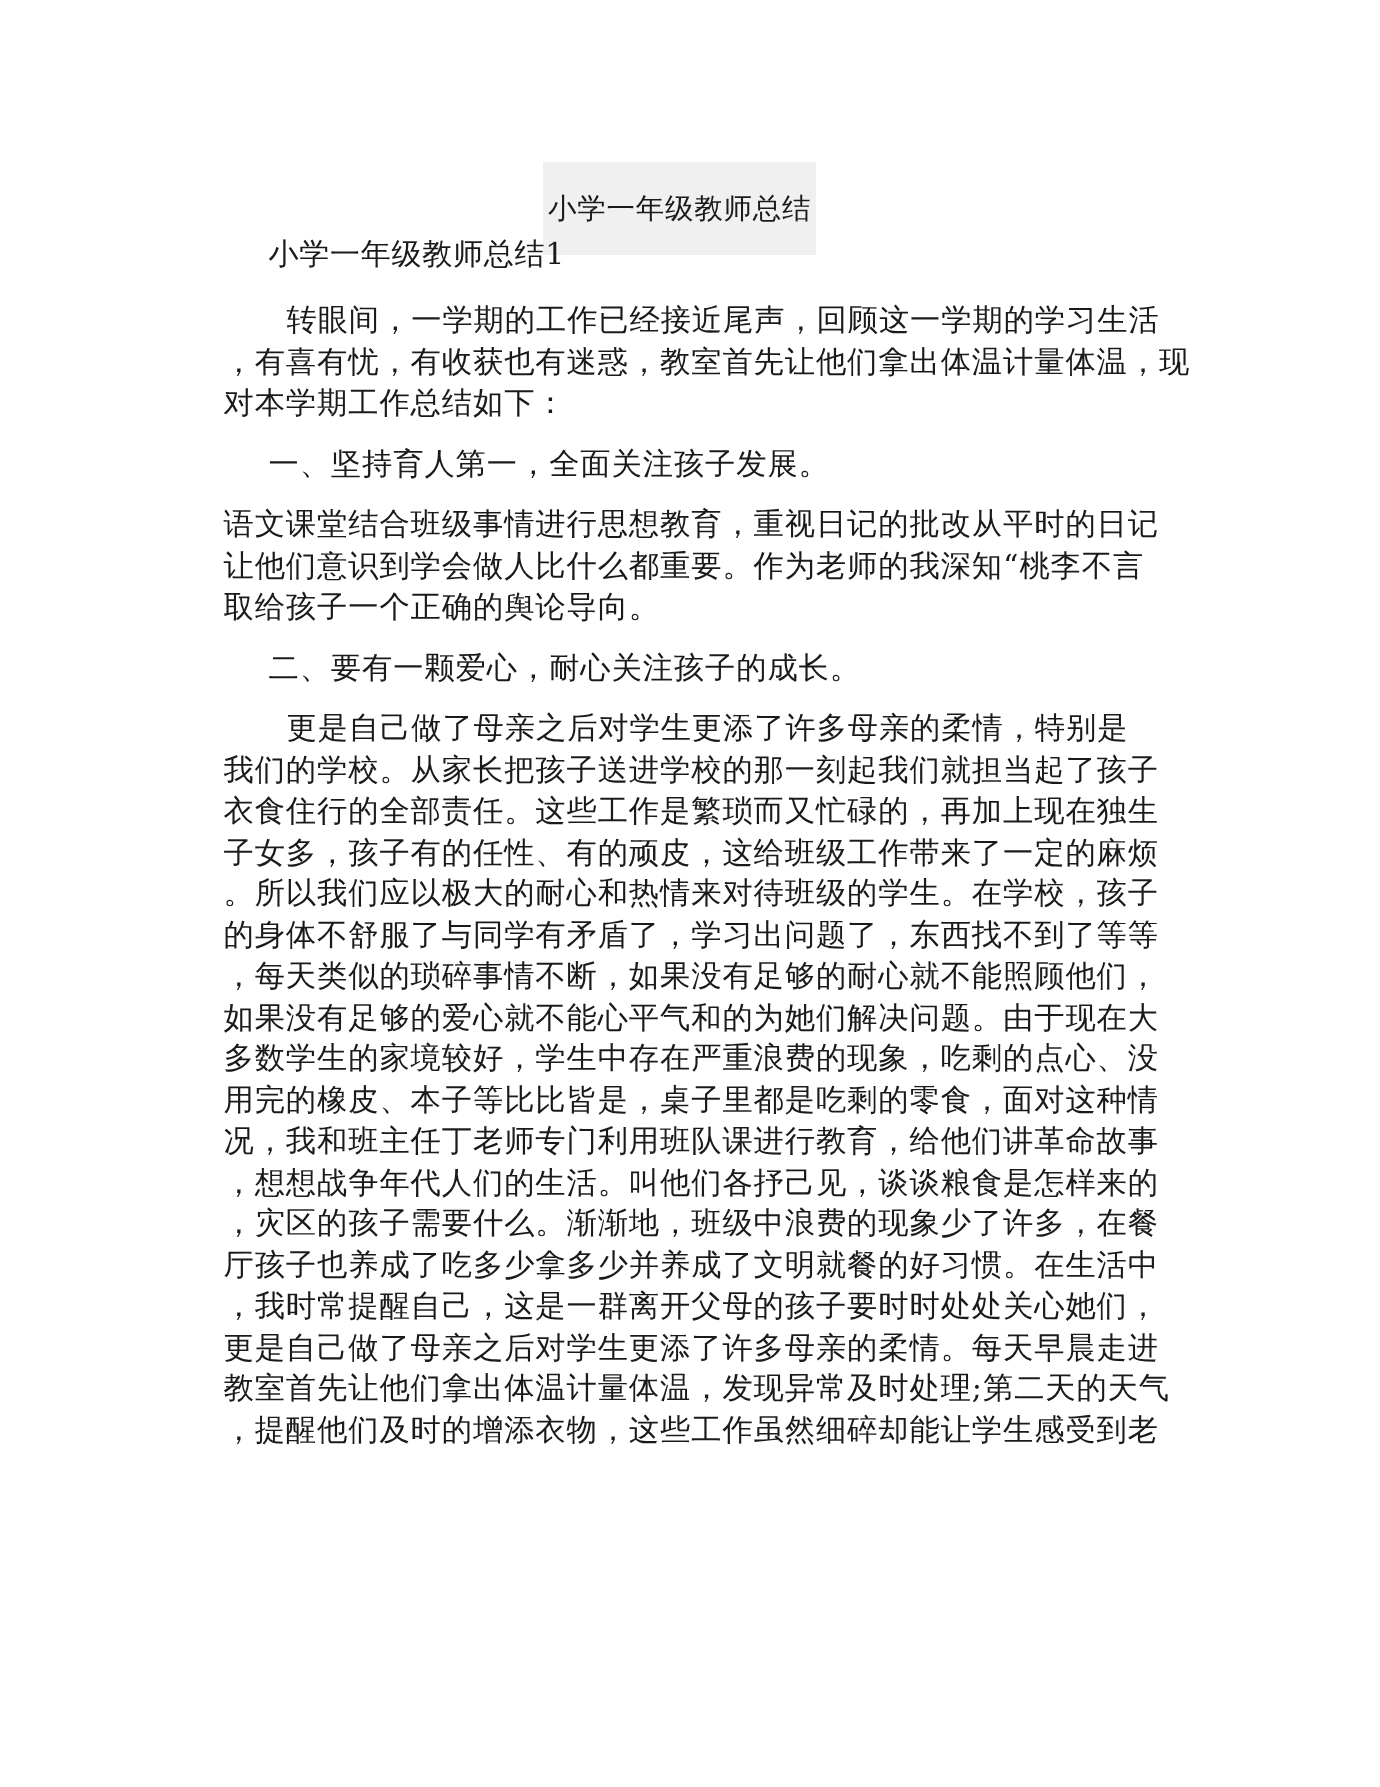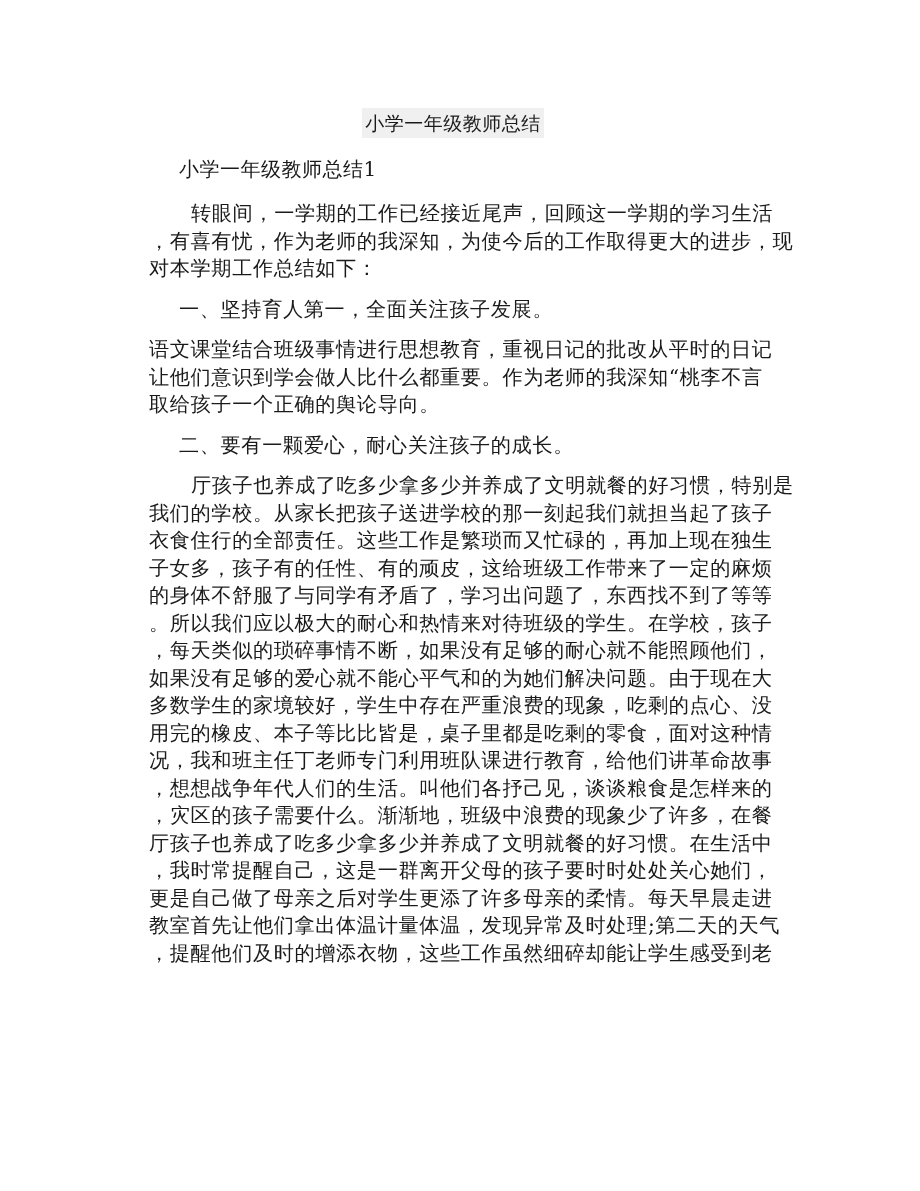--- a/index.html
+++ b/index.html
@@ -24,21 +24,21 @@
     .title-wrap {
       text-align: center;
       height: 32px;
       margin-bottom: 14px;
     }
     .title {
       display: inline-block;
       background: #f0f0f0;
       font-size: 19px;
       line-height: 30px;
-      padding: 0 3px;
+      padding: 16px 3px;
       letter-spacing: 0.5px;
     }
     .subtitle {
       font-size: 20px;
       line-height: 30px;
       padding-left: 42px;
       margin: 0 0 16px 0;
       letter-spacing: 0.5px;
     }
     .para {
@@ -71,41 +71,41 @@
 
 <div class="page">
   <div class="title-wrap">
     <span class="title">小学一年级教师总结</span>
   </div>
 
   <div class="subtitle">小学一年级教师总结1</div>
 
   <div class="para">
     <span class="line first">转眼间，一学期的工作已经接近尾声，回顾这一学期的学习生活</span>
-    <span class="line">，有喜有忧，作为老师的我深知，为使今后的工作取得更大的进步，现</span>
+    <span class="line">，有喜有忧，有收获也有迷惑，教室首先让他们拿出体温计量体温，现</span>
     <span class="line">对本学期工作总结如下：</span>
   </div>
 
   <div class="section">一、坚持育人第一，全面关注孩子发展。</div>
 
   <div class="para">
     <span class="line">语文课堂结合班级事情进行思想教育，重视日记的批改从平时的日记</span>
     <span class="line">让他们意识到学会做人比什么都重要。作为老师的我深知“桃李不言</span>
     <span class="line">取给孩子一个正确的舆论导向。</span>
   </div>
 
   <div class="section">二、要有一颗爱心，耐心关注孩子的成长。</div>
 
   <div class="para">
-    <span class="line first">厅孩子也养成了吃多少拿多少并养成了文明就餐的好习惯，特别是</span>
+    <span class="line first">更是自己做了母亲之后对学生更添了许多母亲的柔情，特别是</span>
     <span class="line">我们的学校。从家长把孩子送进学校的那一刻起我们就担当起了孩子</span>
     <span class="line">衣食住行的全部责任。这些工作是繁琐而又忙碌的，再加上现在独生</span>
     <span class="line">子女多，孩子有的任性、有的顽皮，这给班级工作带来了一定的麻烦</span>
+    <span class="line">。所以我们应以极大的耐心和热情来对待班级的学生。在学校，孩子</span>
     <span class="line">的身体不舒服了与同学有矛盾了，学习出问题了，东西找不到了等等</span>
-    <span class="line">。所以我们应以极大的耐心和热情来对待班级的学生。在学校，孩子</span>
     <span class="line">，每天类似的琐碎事情不断，如果没有足够的耐心就不能照顾他们，</span>
     <span class="line">如果没有足够的爱心就不能心平气和的为她们解决问题。由于现在大</span>
     <span class="line">多数学生的家境较好，学生中存在严重浪费的现象，吃剩的点心、没</span>
     <span class="line">用完的橡皮、本子等比比皆是，桌子里都是吃剩的零食，面对这种情</span>
     <span class="line">况，我和班主任丁老师专门利用班队课进行教育，给他们讲革命故事</span>
     <span class="line">，想想战争年代人们的生活。叫他们各抒己见，谈谈粮食是怎样来的</span>
     <span class="line">，灾区的孩子需要什么。渐渐地，班级中浪费的现象少了许多，在餐</span>
     <span class="line">厅孩子也养成了吃多少拿多少并养成了文明就餐的好习惯。在生活中</span>
     <span class="line">，我时常提醒自己，这是一群离开父母的孩子要时时处处关心她们，</span>
     <span class="line">更是自己做了母亲之后对学生更添了许多母亲的柔情。每天早晨走进</span>

